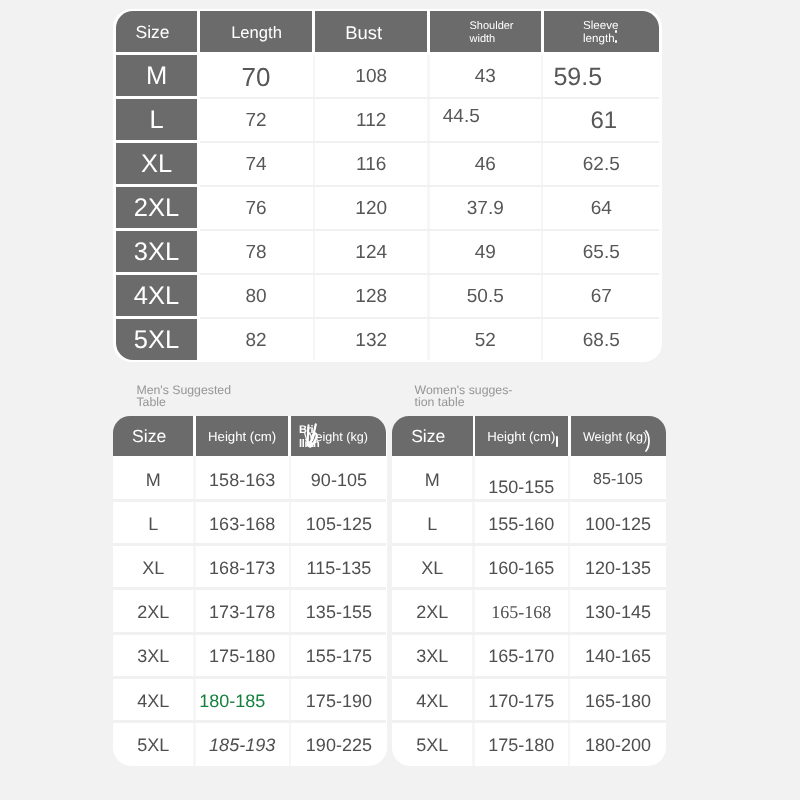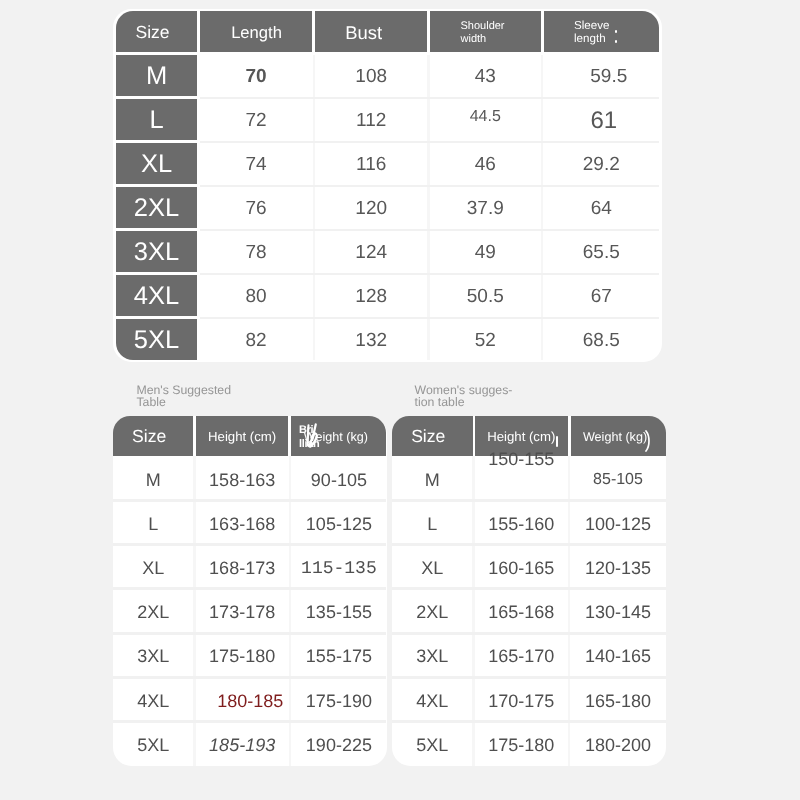--- a/index.html
+++ b/index.html
@@ -28,21 +28,21 @@
   .hline{position:absolute;background:#f1f1f1;}
 
   .sub-label{
     position:absolute;color:#969696;font-size:12.3px;line-height:12.5px;
     white-space:pre-line;
   }
   .note{
     position:absolute;color:#c8c8c8;font-size:8.3px;line-height:10.8px;
     white-space:pre-line;
   }
-  .multi{white-space:pre-line;text-align:left;line-height:12.7px;}
+  .multi{white-space:pre-line;text-align:left;line-height:12.7px;margin-left:9px;}
   .wm-dot{position:absolute;background:#fff;border-radius:50%;}
   .wm-stroke{position:absolute;background:#fff;border-radius:1px;}
   .watermark{position:absolute;left:299px;top:423.2px;width:56px;height:34px;}
   .wm-text{position:absolute;left:0;top:0;color:#fff;font-size:11px;font-weight:bold;
            line-height:14.3px;white-space:pre;letter-spacing:-0.3px;}
   .wm-mark{position:absolute;left:5px;top:-2px;width:19px;height:31px;}
 </style>
 </head>
 <body>
 
@@ -63,34 +63,34 @@
           <span class="multi">Shoulder
 width</span>
         </div>
         <div class="cell dark" style="left: 543.5px; top: 11px; width: 115.5px; height: 41.2px;;font-size:11.6px;border-top-right-radius:17px;justify-content:flex-start;padding-left:30.5px;">
           <span class="multi">Sleeve
 length</span>
         </div>
         <div class="wm-dot" style="left: 614.8px; top: 30.2px; width: 2.6px; height: 2.6px;"></div>
         <div class="wm-dot" style="left: 614.8px; top: 40.2px; width: 2.6px; height: 2.6px;"></div>
         <div class="cell dark" style="left: 116.4px; top: 55.4px; width: 80.3px; height: 41px;;font-size:25.5px;">M</div>
-        <div class="cell light" style="left: 199.7px; top: 55.4px; width: 112.7px; height: 41px;;font-size:19px;font-weight:bold;">70</div>
+        <div class="cell light" style="left: 199.7px; top: 55.4px; width: 112.7px; height: 41px;;font-size:26px;">70</div>
         <div class="cell light" style="left: 315.4px; top: 55.4px; width: 111.6px; height: 41px;;font-size:19px;">108</div>
         <div class="cell light" style="left: 430px; top: 55.4px; width: 110.5px; height: 41px;;font-size:19px;">43</div>
-        <div class="cell light" style="left: 551px; top: 55.4px; width: 115.5px; height: 41px;;font-size:19px;">59.5</div>
+        <div class="cell light" style="left: 520px; top: 55.4px; width: 115.5px; height: 41px;;font-size:25px;">59.5</div>
         <div class="cell dark" style="left: 116.4px; top: 99.4px; width: 80.3px; height: 41px;;font-size:25.5px;">L</div>
         <div class="cell light" style="left: 199.7px; top: 99.4px; width: 112.7px; height: 41px;;font-size:19px;">72</div>
         <div class="cell light" style="left: 315.4px; top: 99.4px; width: 111.6px; height: 41px;;font-size:19px;">112</div>
-        <div class="cell light" style="left: 430px; top: 99.4px; width: 110.5px; height: 32px;;font-size:16px;">44.5</div>
+        <div class="cell light" style="left: 406px; top: 99.4px; width: 110.5px; height: 32px;;font-size:19px;">44.5</div>
         <div class="cell light" style="left: 546px; top: 99.4px; width: 115.5px; height: 41px;;font-size:24px;">61</div>
         <div class="cell dark" style="left: 116.4px; top: 143.4px; width: 80.3px; height: 41px;;font-size:25.5px;">XL</div>
         <div class="cell light" style="left: 199.7px; top: 143.4px; width: 112.7px; height: 41px;;font-size:19px;">74</div>
         <div class="cell light" style="left: 315.4px; top: 143.4px; width: 111.6px; height: 41px;;font-size:19px;">116</div>
         <div class="cell light" style="left: 430px; top: 143.4px; width: 110.5px; height: 41px;;font-size:19px;">46</div>
-        <div class="cell light" style="left: 543.5px; top: 143.4px; width: 115.5px; height: 41px;;font-size:19px;">29.2</div>
+        <div class="cell light" style="left: 543.5px; top: 143.4px; width: 115.5px; height: 41px;;font-size:19px;">62.5</div>
         <div class="cell dark" style="left: 116.4px; top: 187.4px; width: 80.3px; height: 41px;;font-size:25.5px;">2XL</div>
         <div class="cell light" style="left: 199.7px; top: 187.4px; width: 112.7px; height: 41px;;font-size:19px;">76</div>
         <div class="cell light" style="left: 315.4px; top: 187.4px; width: 111.6px; height: 41px;;font-size:19px;">120</div>
         <div class="cell light" style="left: 430px; top: 187.4px; width: 110.5px; height: 41px;;font-size:19px;">37.9</div>
         <div class="cell light" style="left: 543.5px; top: 187.4px; width: 115.5px; height: 41px;;font-size:19px;">64</div>
         <div class="cell dark" style="left: 116.4px; top: 231.4px; width: 80.3px; height: 41px;;font-size:25.5px;">3XL</div>
         <div class="cell light" style="left: 199.7px; top: 231.4px; width: 112.7px; height: 41px;;font-size:19px;">78</div>
         <div class="cell light" style="left: 315.4px; top: 231.4px; width: 111.6px; height: 41px;;font-size:19px;">124</div>
         <div class="cell light" style="left: 430px; top: 231.4px; width: 110.5px; height: 41px;;font-size:19px;">49</div>
         <div class="cell light" style="left: 543.5px; top: 231.4px; width: 115.5px; height: 41px;;font-size:19px;">65.5</div>
@@ -133,29 +133,29 @@
           <span style="position:relative;left:-3px">Weight (kg)</span>
         </div>
         <div class="cell light" style="left: 112.9px; top: 456.4px; width: 80.5px; height: 44.2px;;font-size:18px;color:#4f4f4f;padding-top:3.4px;">M</div>
         <div class="cell light" style="left: 195.9px; top: 456.4px; width: 92.5px; height: 44.2px;;font-size:18px;color:#4f4f4f;padding-top:3.4px;">158-163</div>
         <div class="cell light" style="left: 291.4px; top: 456.4px; width: 95px; height: 44.2px;;font-size:18px;color:#4f4f4f;padding-top:3.4px;">90-105</div>
         <div class="cell light" style="left: 112.9px; top: 500.6px; width: 80.5px; height: 44.2px;;font-size:18px;color:#4f4f4f;padding-top:3.4px;">L</div>
         <div class="cell light" style="left: 195.9px; top: 500.6px; width: 92.5px; height: 44.2px;;font-size:18px;color:#4f4f4f;padding-top:3.4px;">163-168</div>
         <div class="cell light" style="left: 291.4px; top: 500.6px; width: 95px; height: 44.2px;;font-size:18px;color:#4f4f4f;padding-top:3.4px;">105-125</div>
         <div class="cell light" style="left: 112.9px; top: 544.8px; width: 80.5px; height: 44.2px;;font-size:18px;color:#4f4f4f;padding-top:3.4px;">XL</div>
         <div class="cell light" style="left: 195.9px; top: 544.8px; width: 92.5px; height: 44.2px;;font-size:18px;color:#4f4f4f;padding-top:3.4px;">168-173</div>
-        <div class="cell light" style="left: 291.4px; top: 544.8px; width: 95px; height: 44.2px;;font-size:18px;color:#4f4f4f;padding-top:3.4px;font-family:Liberation Mono, monospace;">115-135</div>
+        <div class="cell light" style="left: 291.4px; top: 544.8px; width: 95px; height: 44.2px;;font-size:18px;color:#4f4f4f;padding-top:3.4px;">115-135</div>
         <div class="cell light" style="left: 112.9px; top: 589px; width: 80.5px; height: 44.2px;;font-size:18px;color:#4f4f4f;padding-top:3.4px;">2XL</div>
         <div class="cell light" style="left: 195.9px; top: 589px; width: 92.5px; height: 44.2px;;font-size:18px;color:#4f4f4f;padding-top:3.4px;">173-178</div>
         <div class="cell light" style="left: 291.4px; top: 589px; width: 95px; height: 44.2px;;font-size:18px;color:#4f4f4f;padding-top:3.4px;">135-155</div>
         <div class="cell light" style="left: 112.9px; top: 633.2px; width: 80.5px; height: 44.2px;;font-size:18px;color:#4f4f4f;padding-top:3.4px;">3XL</div>
         <div class="cell light" style="left: 195.9px; top: 633.2px; width: 92.5px; height: 44.2px;;font-size:18px;color:#4f4f4f;padding-top:3.4px;">175-180</div>
         <div class="cell light" style="left: 291.4px; top: 633.2px; width: 95px; height: 44.2px;;font-size:18px;color:#4f4f4f;padding-top:3.4px;">155-175</div>
         <div class="cell light" style="left: 112.9px; top: 677.4px; width: 80.5px; height: 44.2px;;font-size:18px;color:#4f4f4f;padding-top:3.4px;">4XL</div>
-        <div class="cell light" style="left: 204px; top: 677.4px; width: 92.5px; height: 44.2px;;font-size:18px;color:#7f1d1d;padding-top:3.4px;">180-185</div>
+        <div class="cell light" style="left: 186px; top: 677.4px; width: 92.5px; height: 44.2px;;font-size:18px;color:#15803d;padding-top:3.4px;">180-185</div>
         <div class="cell light" style="left: 291.4px; top: 677.4px; width: 95px; height: 44.2px;;font-size:18px;color:#4f4f4f;padding-top:3.4px;">175-190</div>
         <div class="cell light" style="left: 112.9px; top: 721.6px; width: 80.5px; height: 44.2px;;font-size:18px;color:#4f4f4f;padding-top:3.4px;">5XL</div>
         <div class="cell light" style="left: 195.9px; top: 721.6px; width: 92.5px; height: 44.2px;;font-size:18px;color:#4f4f4f;padding-top:3.4px;font-style:italic;">185-193</div>
         <div class="cell light" style="left: 291.4px; top: 721.6px; width: 95px; height: 44.2px;;font-size:18px;color:#4f4f4f;padding-top:3.4px;">190-225</div>
         <div class="vline" style="left: 193.1px; top: 456.4px; width: 2.6px; height: 309.4px;"></div>
         <div class="vline" style="left: 288.6px; top: 456.4px; width: 2.6px; height: 309.4px;"></div>
         <div class="hline" style="left: 112.9px; top: 499px; width: 273.5px; height: 3px;"></div>
         <div class="hline" style="left: 112.9px; top: 543.2px; width: 273.5px; height: 3px;"></div>
         <div class="hline" style="left: 112.9px; top: 587.4px; width: 273.5px; height: 3px;"></div>
         <div class="hline" style="left: 112.9px; top: 631.6px; width: 273.5px; height: 3px;"></div>
@@ -175,30 +175,30 @@
         <div class="cell dark" style="left: 392px; top: 415.8px; width: 80.5px; height: 40.4px;;font-size:17.6px;border-top-left-radius:17px;">
           <span style="position:relative;left:-4px">Size</span>
         </div>
         <div class="cell dark" style="left: 475px; top: 415.8px; width: 92.5px; height: 40.4px;;font-size:13.2px;">
           <span style="position:relative;left:0px">Height (cm)</span>
         </div>
         <div class="cell dark" style="left: 570.5px; top: 415.8px; width: 95px; height: 40.4px;;font-size:12.6px;border-top-right-radius:17px;">
           <span style="position:relative;left:-3px">Weight (kg)</span>
         </div>
         <div class="cell light" style="left: 392px; top: 456.4px; width: 80.5px; height: 44.2px;;font-size:18px;color:#4f4f4f;padding-top:3.4px;">M</div>
-        <div class="cell light" style="left: 475px; top: 436px; width: 92.5px; height: 44.2px;;font-size:18px;color:#4f4f4f;padding-top:3.4px;">150-155</div>
+        <div class="cell light" style="left: 475px; top: 464px; width: 92.5px; height: 44.2px;;font-size:18px;color:#4f4f4f;padding-top:3.4px;">150-155</div>
         <div class="cell light" style="left: 570.5px; top: 456.4px; width: 95px; height: 44.2px;;font-size:16px;color:#4f4f4f;padding-top:3.4px;">85-105</div>
         <div class="cell light" style="left: 392px; top: 500.6px; width: 80.5px; height: 44.2px;;font-size:18px;color:#4f4f4f;padding-top:3.4px;">L</div>
         <div class="cell light" style="left: 475px; top: 500.6px; width: 92.5px; height: 44.2px;;font-size:18px;color:#4f4f4f;padding-top:3.4px;">155-160</div>
         <div class="cell light" style="left: 570.5px; top: 500.6px; width: 95px; height: 44.2px;;font-size:18px;color:#4f4f4f;padding-top:3.4px;">100-125</div>
         <div class="cell light" style="left: 392px; top: 544.8px; width: 80.5px; height: 44.2px;;font-size:18px;color:#4f4f4f;padding-top:3.4px;">XL</div>
         <div class="cell light" style="left: 475px; top: 544.8px; width: 92.5px; height: 44.2px;;font-size:18px;color:#4f4f4f;padding-top:3.4px;">160-165</div>
         <div class="cell light" style="left: 570.5px; top: 544.8px; width: 95px; height: 44.2px;;font-size:18px;color:#4f4f4f;padding-top:3.4px;">120-135</div>
         <div class="cell light" style="left: 392px; top: 589px; width: 80.5px; height: 44.2px;;font-size:18px;color:#4f4f4f;padding-top:3.4px;">2XL</div>
-        <div class="cell light" style="left: 475px; top: 589px; width: 92.5px; height: 44.2px;;font-size:18px;color:#4f4f4f;padding-top:3.4px;">165-168</div>
+        <div class="cell light" style="left: 475px; top: 589px; width: 92.5px; height: 44.2px;;font-size:18px;color:#4f4f4f;padding-top:3.4px;font-family:Liberation Serif, serif;">165-168</div>
         <div class="cell light" style="left: 570.5px; top: 589px; width: 95px; height: 44.2px;;font-size:18px;color:#4f4f4f;padding-top:3.4px;">130-145</div>
         <div class="cell light" style="left: 392px; top: 633.2px; width: 80.5px; height: 44.2px;;font-size:18px;color:#4f4f4f;padding-top:3.4px;">3XL</div>
         <div class="cell light" style="left: 475px; top: 633.2px; width: 92.5px; height: 44.2px;;font-size:18px;color:#4f4f4f;padding-top:3.4px;">165-170</div>
         <div class="cell light" style="left: 570.5px; top: 633.2px; width: 95px; height: 44.2px;;font-size:18px;color:#4f4f4f;padding-top:3.4px;">140-165</div>
         <div class="cell light" style="left: 392px; top: 677.4px; width: 80.5px; height: 44.2px;;font-size:18px;color:#4f4f4f;padding-top:3.4px;">4XL</div>
         <div class="cell light" style="left: 475px; top: 677.4px; width: 92.5px; height: 44.2px;;font-size:18px;color:#4f4f4f;padding-top:3.4px;">170-175</div>
         <div class="cell light" style="left: 570.5px; top: 677.4px; width: 95px; height: 44.2px;;font-size:18px;color:#4f4f4f;padding-top:3.4px;">165-180</div>
         <div class="cell light" style="left: 392px; top: 721.6px; width: 80.5px; height: 44.2px;;font-size:18px;color:#4f4f4f;padding-top:3.4px;">5XL</div>
         <div class="cell light" style="left: 475px; top: 721.6px; width: 92.5px; height: 44.2px;;font-size:18px;color:#4f4f4f;padding-top:3.4px;">175-180</div>
         <div class="cell light" style="left: 570.5px; top: 721.6px; width: 95px; height: 44.2px;;font-size:18px;color:#4f4f4f;padding-top:3.4px;">180-200</div>

